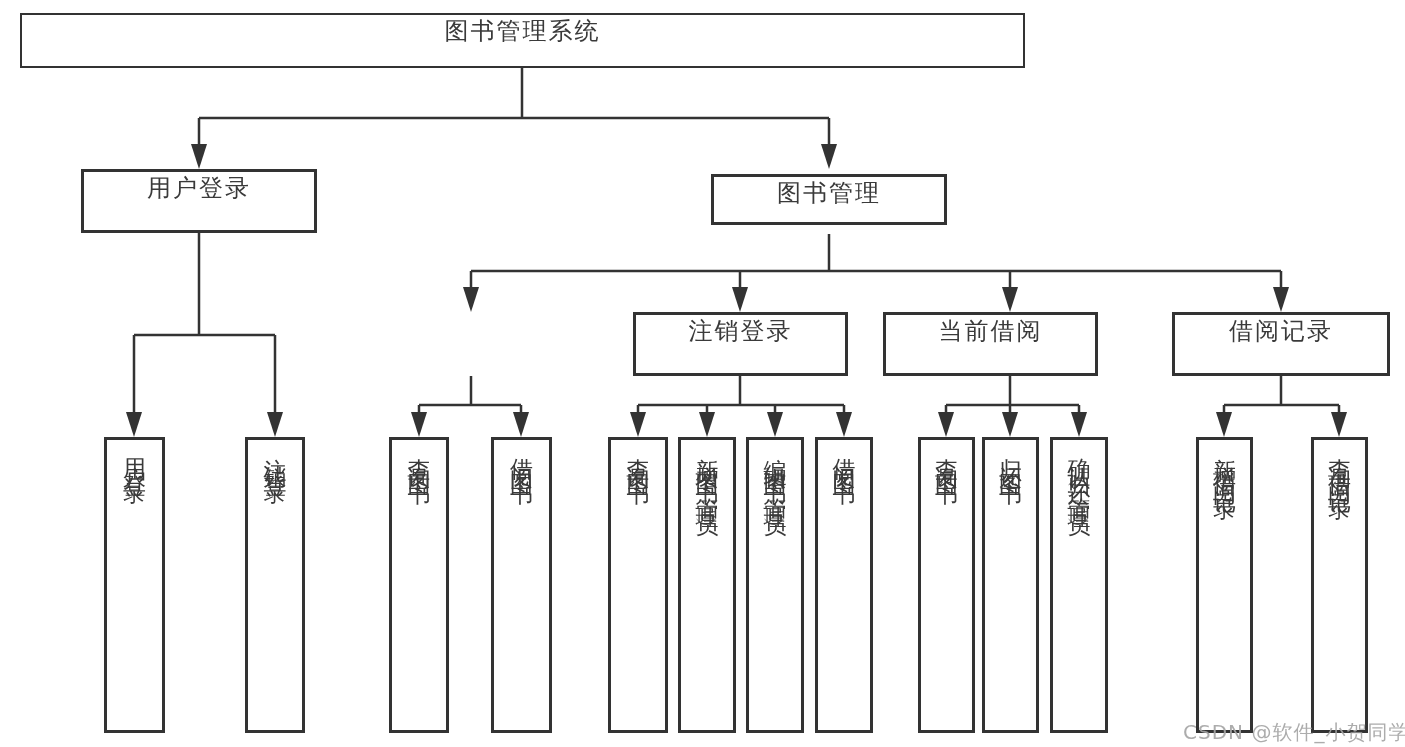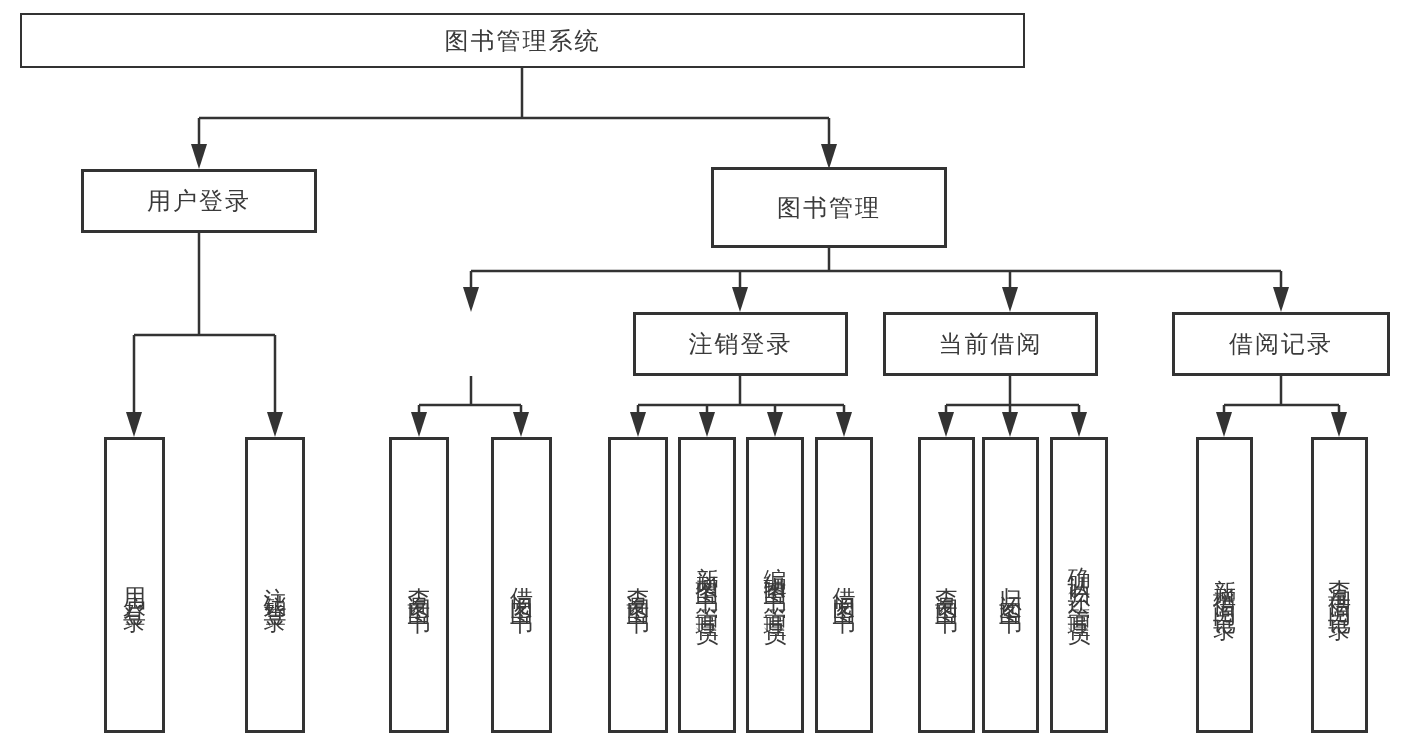--- a/index.html
+++ b/index.html
@@ -19,21 +19,21 @@
   }
   .wires{
     position:absolute;left:0;top:0;
     color:var(--line);
   }
   .node{
     position:absolute;
     box-sizing:border-box;
     background:var(--box-fill);
     border:3px solid var(--line);
-    display:flex;align-items:center;justify-content:center;
+    display:flex;justify-content:center;
     color:var(--text);
   }
   .node.root{border-width:2px;}
   .node.h-node span{
     font-size:24px;
     letter-spacing:2px;
     white-space:nowrap;
   }
   .node.leaf span{
     writing-mode:vertical-rl;
@@ -99,21 +99,21 @@
     </g>
   </svg>
 
   <div class="node root h-node" style="left:20px;top:13px;width:1005px;height:55px">
     <span>图书管理系统</span>
   </div>
 
   <div class="node h-node" style="left:81px;top:169px;width:236px;height:64px">
     <span>用户登录</span>
   </div>
-  <div class="node h-node" style="left:711px;top:167px;width:236px;height:81px">
+  <div class="node h-node" style="left:711px;top:174px;width:236px;height:51px">
     <span>图书管理</span>
   </div>
 
   <div class="node h-node" style="left:633px;top:312px;width:215px;height:64px">
     <span>注销登录</span>
   </div>
   <div class="node h-node" style="left:883px;top:312px;width:215px;height:64px">
     <span>当前借阅</span>
   </div>
   <div class="node h-node" style="left:1172px;top:312px;width:218px;height:64px">
@@ -157,14 +157,15 @@
     <span>确认归还（管理员）</span>
   </div>
 
   <div class="node leaf" style="left:1196px;top:437px;width:57px;height:296px">
     <span>新增借阅记录</span>
   </div>
   <div class="node leaf" style="left:1311px;top:437px;width:57px;height:296px">
     <span>查询借阅记录</span>
   </div>
 
+  <div class="watermark">CSDN @软件_小贺同学</div>
 
 </div>
 
 </body></html>

